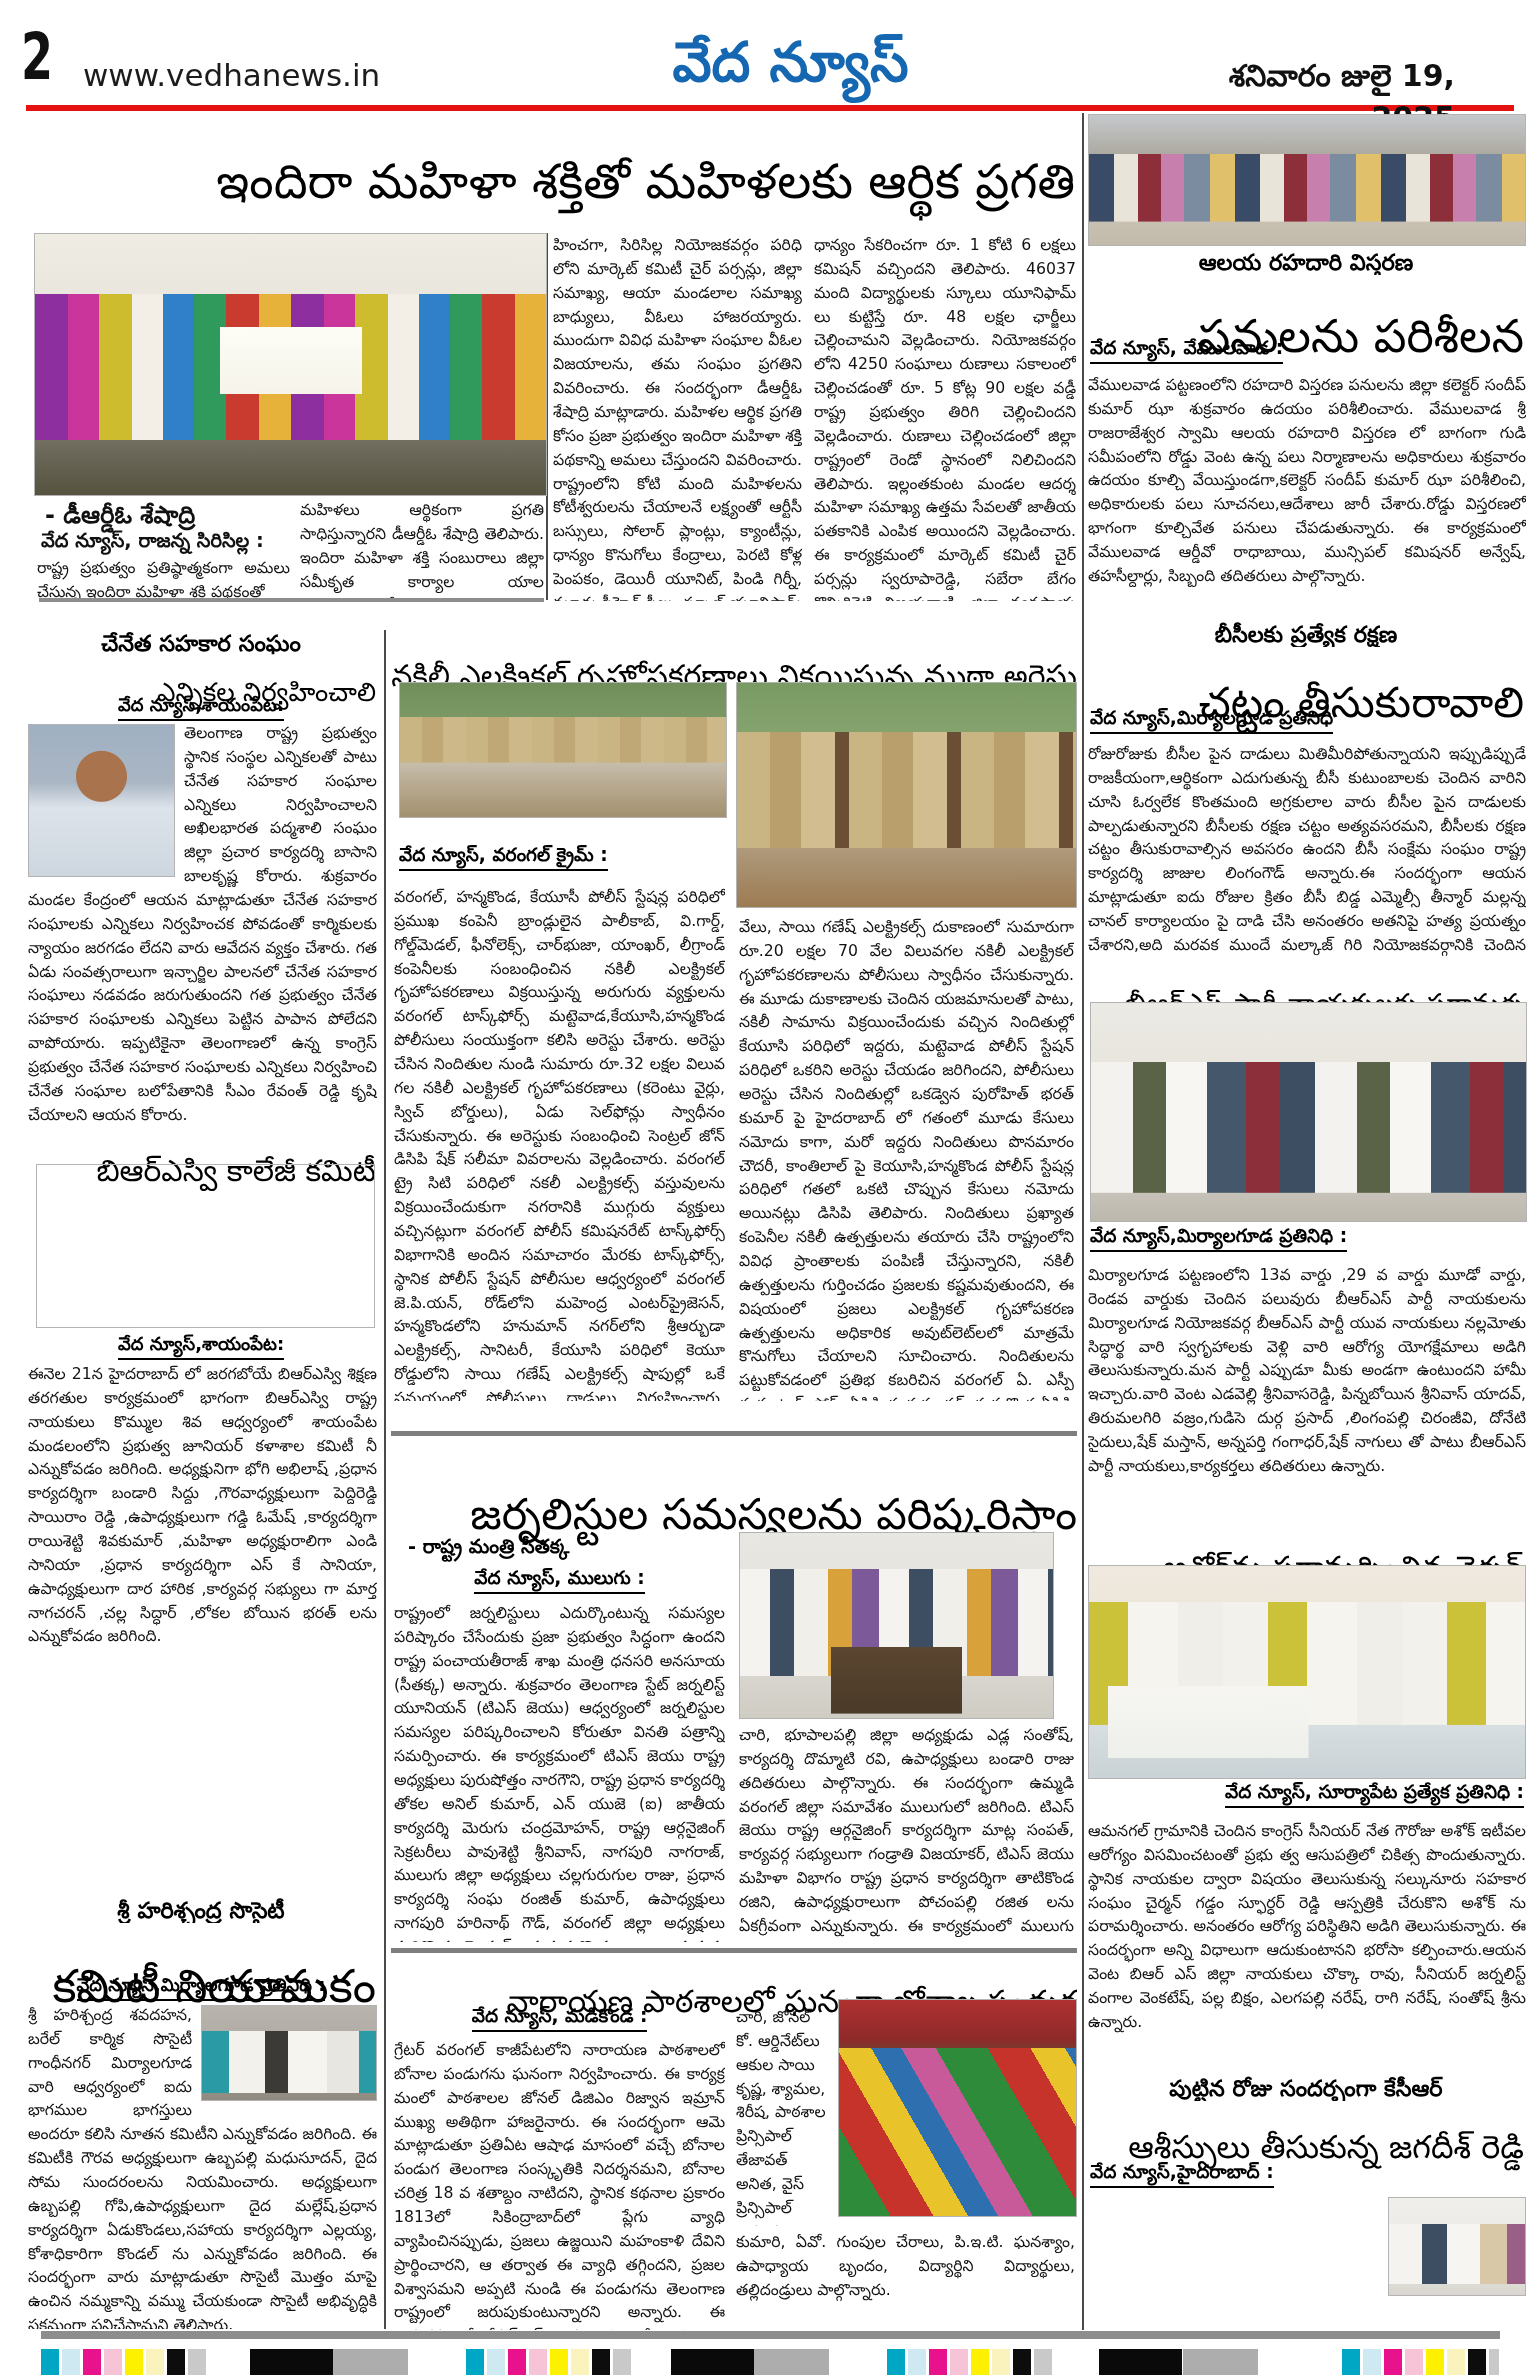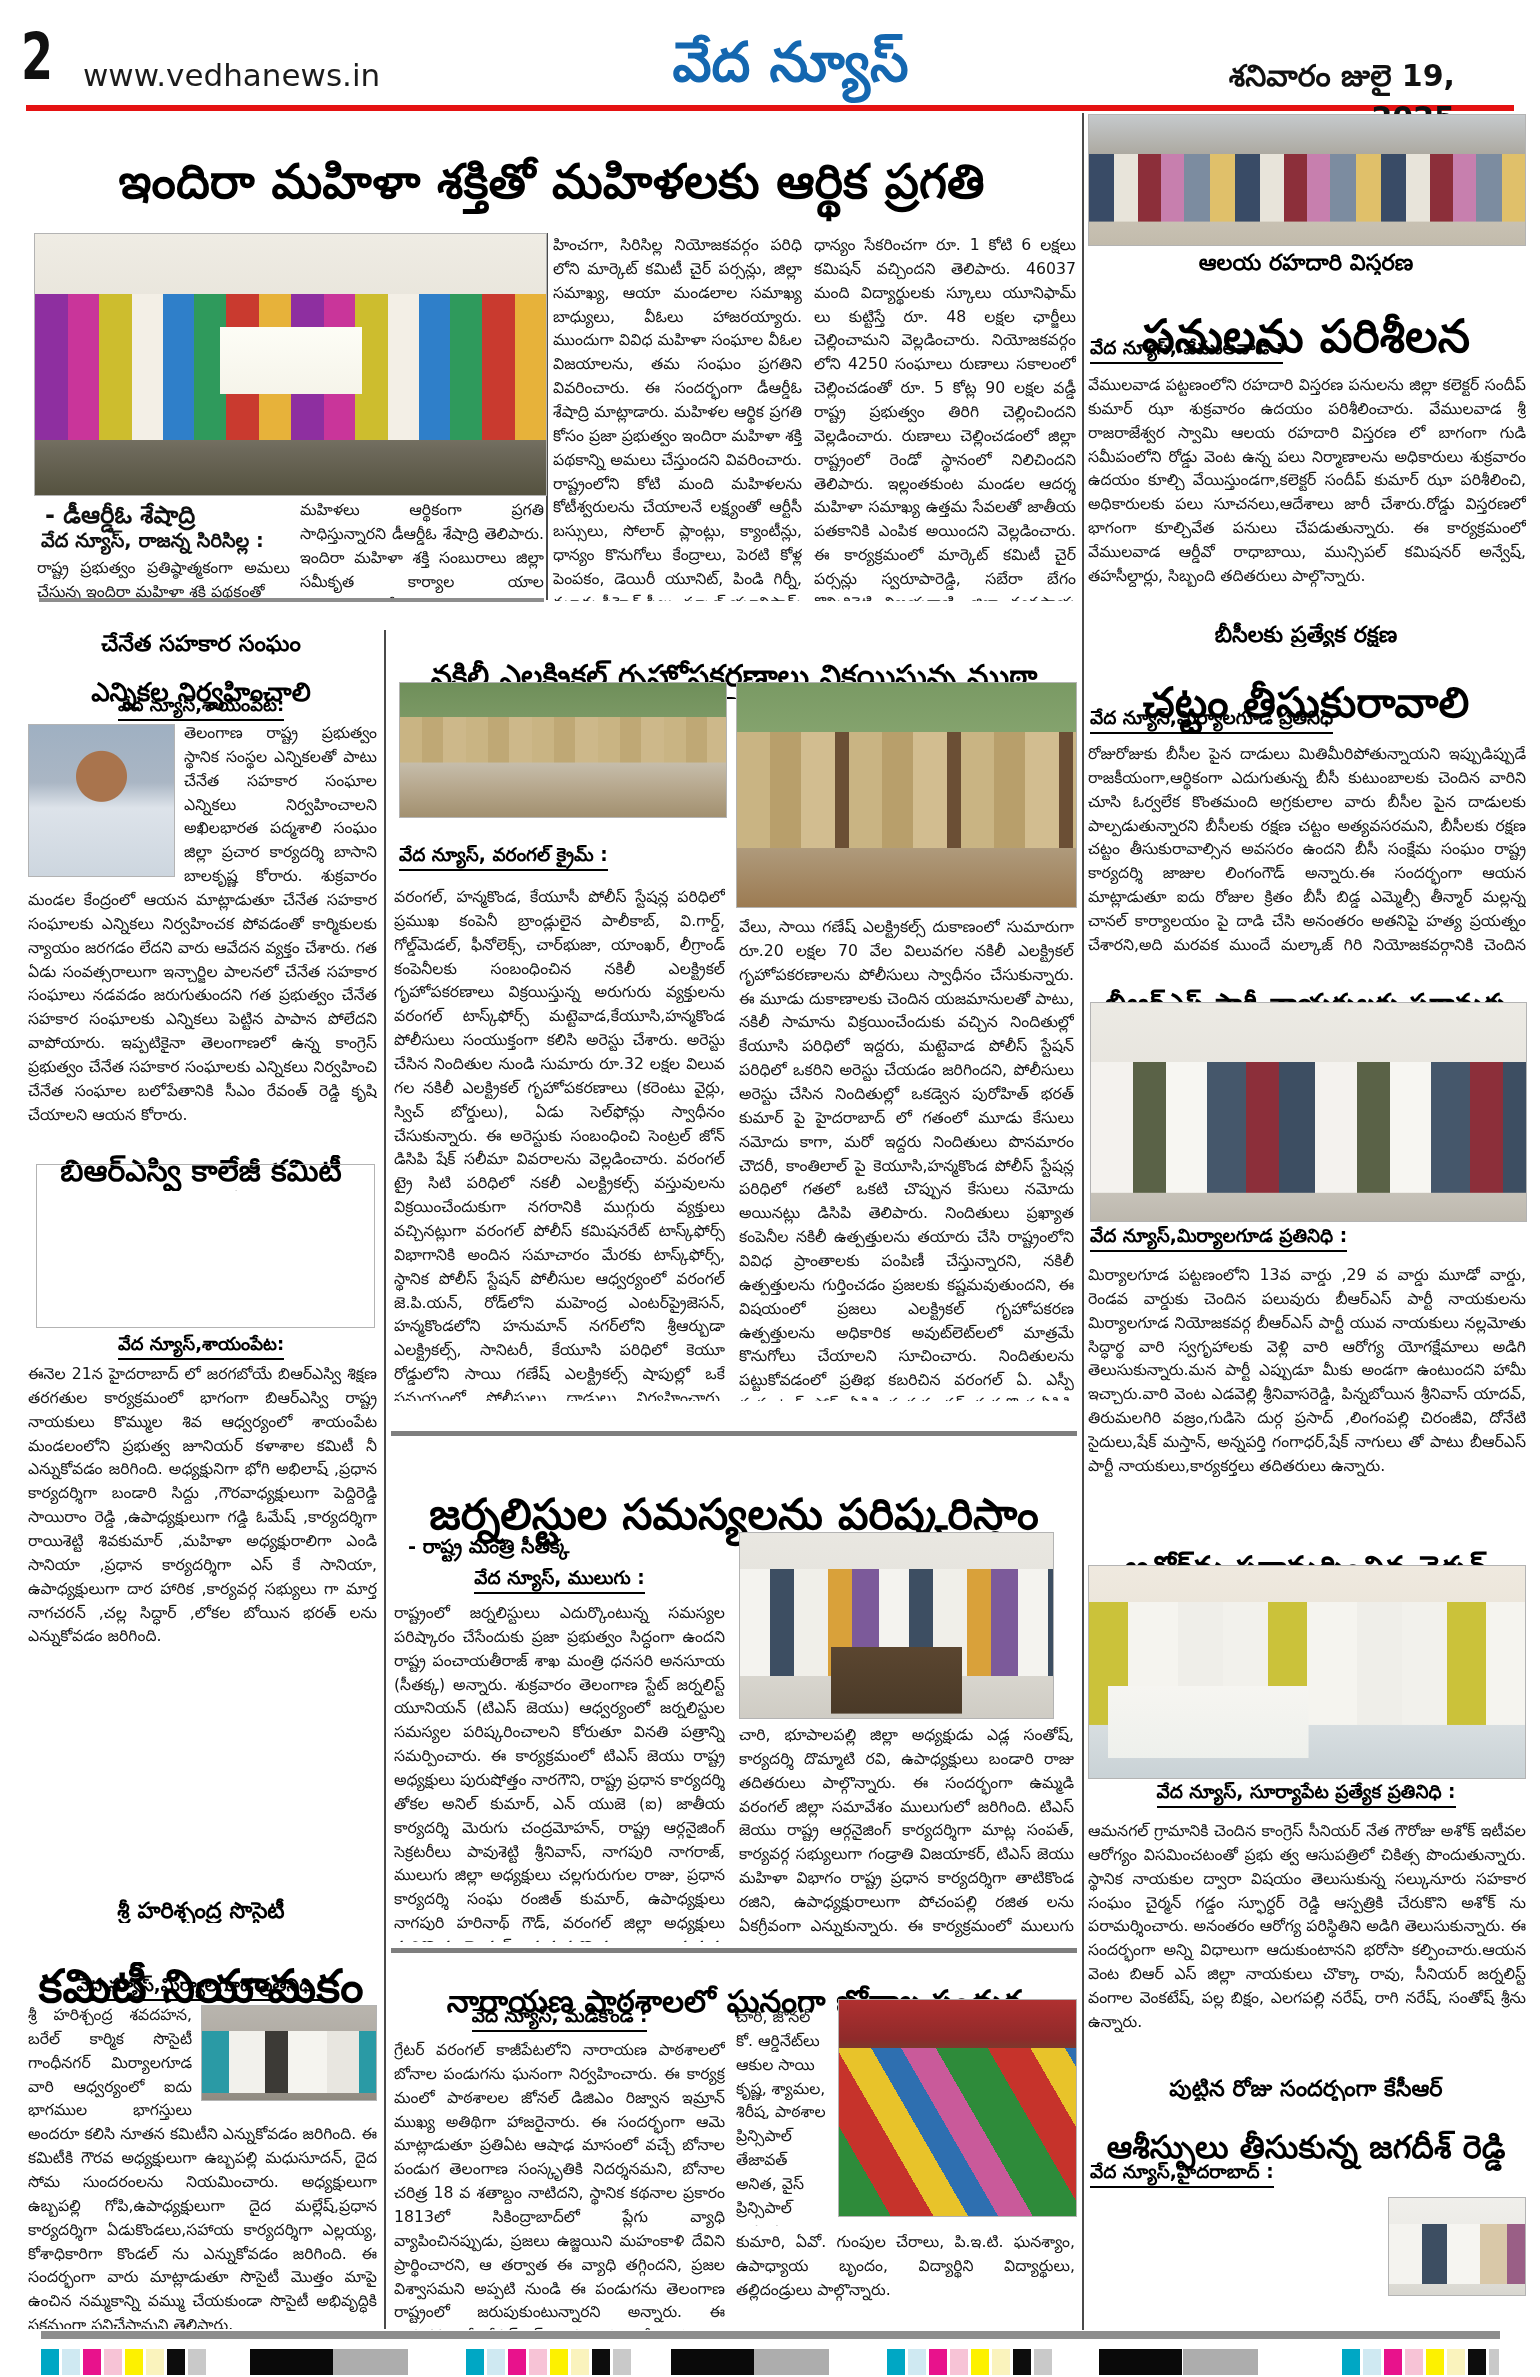--- a/index.html
+++ b/index.html
@@ -1,19 +1,19 @@
 <!DOCTYPE html>
 <html style="font-size:12px"><head>
 <meta charset="utf-8">
 <style>
   html,body{margin:0;padding:0;background:#e9e9e9;}
   #page{position:relative;width:1541px;height:2377px;background:#ffffff;
         font-family:"DejaVu Sans","Liberation Sans",sans-serif;color:#111;overflow:hidden;}
   .abs{position:absolute;}
-  .hl{font-weight:bold;color:#000;text-align:center;line-height:1.08;overflow:hidden;}
+  .hl{font-weight:normal;color:#000;text-align:right;line-height:1.08;overflow:hidden;}
   .kicker{font-weight:bold;color:#000;text-align:center;font-size:22.4px;line-height:1.1;overflow:hidden;}
   .byline{font-weight:bold;font-size:18.6px;color:#000;display:inline-block;
           border-bottom:2.2px solid #000;padding-bottom:3.7px;line-height:1.15;}
   .body-text{font-size:15.7px;line-height:1.52;text-align:justify;color:#121212;overflow:hidden;}
   .attrib{font-weight:bold;font-size:19.4px;color:#000;}
   .vline{position:absolute;width:1.5px;background:#4a4a4a;}
   .hline{position:absolute;background:#8d8d8d;}
   .ph{position:absolute;border:0.7px solid #b3b3b3;background-repeat:no-repeat;overflow:hidden;}
 
   
@@ -198,21 +198,21 @@
     <div class="ph p-room" style="left:1090px;top:1002px;width:435px;height:218px;"></div>
     <div class="abs" style="left:1090px;top:1225px;">
       <span class="byline">వేద న్యూస్,మిర్యాలగూడ ప్రతినిధి :</span>
     </div>
     <div class="abs body-text" style="left:1088px;top:1263px;width:438px;height:256px;">మిర్యాలగూడ పట్టణంలోని 13వ వార్డు ,29 వ వార్డు మూడో వార్డు, రెండవ వార్డుకు చెందిన పలువురు బీఆర్ఎస్ పార్టీ నాయకులను మిర్యాలగూడ నియోజకవర్గ బీఆర్ఎస్ పార్టీ యువ నాయకులు నల్లమోతు సిద్ధార్థ వారి స్వగృహాలకు వెళ్లి వారి ఆరోగ్య యోగక్షేమాలు అడిగి తెలుసుకున్నారు.మన పార్టీ ఎప్పుడూ మీకు అండగా ఉంటుందని హామీ ఇచ్చారు.వారి వెంట ఎడవెల్లి శ్రీనివాసరెడ్డి, పిన్నబోయిన శ్రీనివాస్ యాదవ్, తిరుమలగిరి వజ్రం,గుడిసె దుర్గ ప్రసాద్ ,లింగంపల్లి చిరంజీవి, దోనేటి సైదులు,షేక్ మస్తాన్, అన్నపర్తి గంగాధర్,షేక్ నాగులు తో పాటు బీఆర్ఎస్ పార్టీ నాయకులు,కార్యకర్తలు తదితరులు ఉన్నారు.</div>
   </section>
 
   <section>
     <h2 class="abs hl" style="left:1088px;top:1525px;width:436px;height:36px;font-size:31px;">అశోక్‌ను పరామర్శించిన చైర్మన్</h2>
     <div class="ph p-hospital" style="left:1088px;top:1565px;width:436px;height:212px;"></div>
-    <div class="abs" style="left:1088px;top:1781px;width:436px;text-align:center;">
+    <div class="abs" style="left:1088px;top:1781px;width:436px;text-align:right;">
       <span class="byline">వేద న్యూస్, సూర్యాపేట ప్రత్యేక ప్రతినిధి :</span>
     </div>
     <div class="abs body-text" style="left:1088px;top:1819px;width:438px;height:252px;">ఆమనగల్ గ్రామానికి చెందిన కాంగ్రెస్ సీనియర్ నేత గౌరోజు అశోక్ ఇటీవల ఆరోగ్యం విసమించటంతో ప్రభు త్వ ఆసుపత్రిలో చికిత్స పొందుతున్నారు. స్థానిక నాయకుల ద్వారా విషయం తెలుసుకున్న సల్కునూరు సహకార సంఘం చైర్మన్ గడ్డం స్ఫూర్ధర్ రెడ్డి ఆస్పత్రికి చేరుకొని అశోక్ ను పరామర్శించారు. అనంతరం ఆరోగ్య పరిస్థితిని అడిగి తెలుసుకున్నారు. ఈ సందర్భంగా అన్ని విధాలుగా ఆదుకుంటానని భరోసా కల్పించారు.ఆయన వెంట బిఆర్ ఎస్ జిల్లా నాయకులు చొక్కా రావు, సీనియర్ జర్నలిస్ట్ వంగాల వెంకటేష్, పల్ల బిక్షం, ఎలగపల్లి నరేష్, రాగి నరేష్, సంతోష్ శ్రీను ఉన్నారు.</div>
   </section>
 
   <section>
     <div class="abs kicker" style="left:1088px;top:2076px;width:436px;">పుట్టిన రోజు సందర్భంగా కేసీఆర్</div>
     <h2 class="abs hl" style="left:1088px;top:2103px;width:436px;height:49px;font-size:32px;">ఆశీస్సులు తీసుకున్న జగదీశ్ రెడ్డి</h2>
     <div class="abs" style="left:1090px;top:2161px;">
       <span class="byline">వేద న్యూస్,హైదరాబాద్ :</span>

